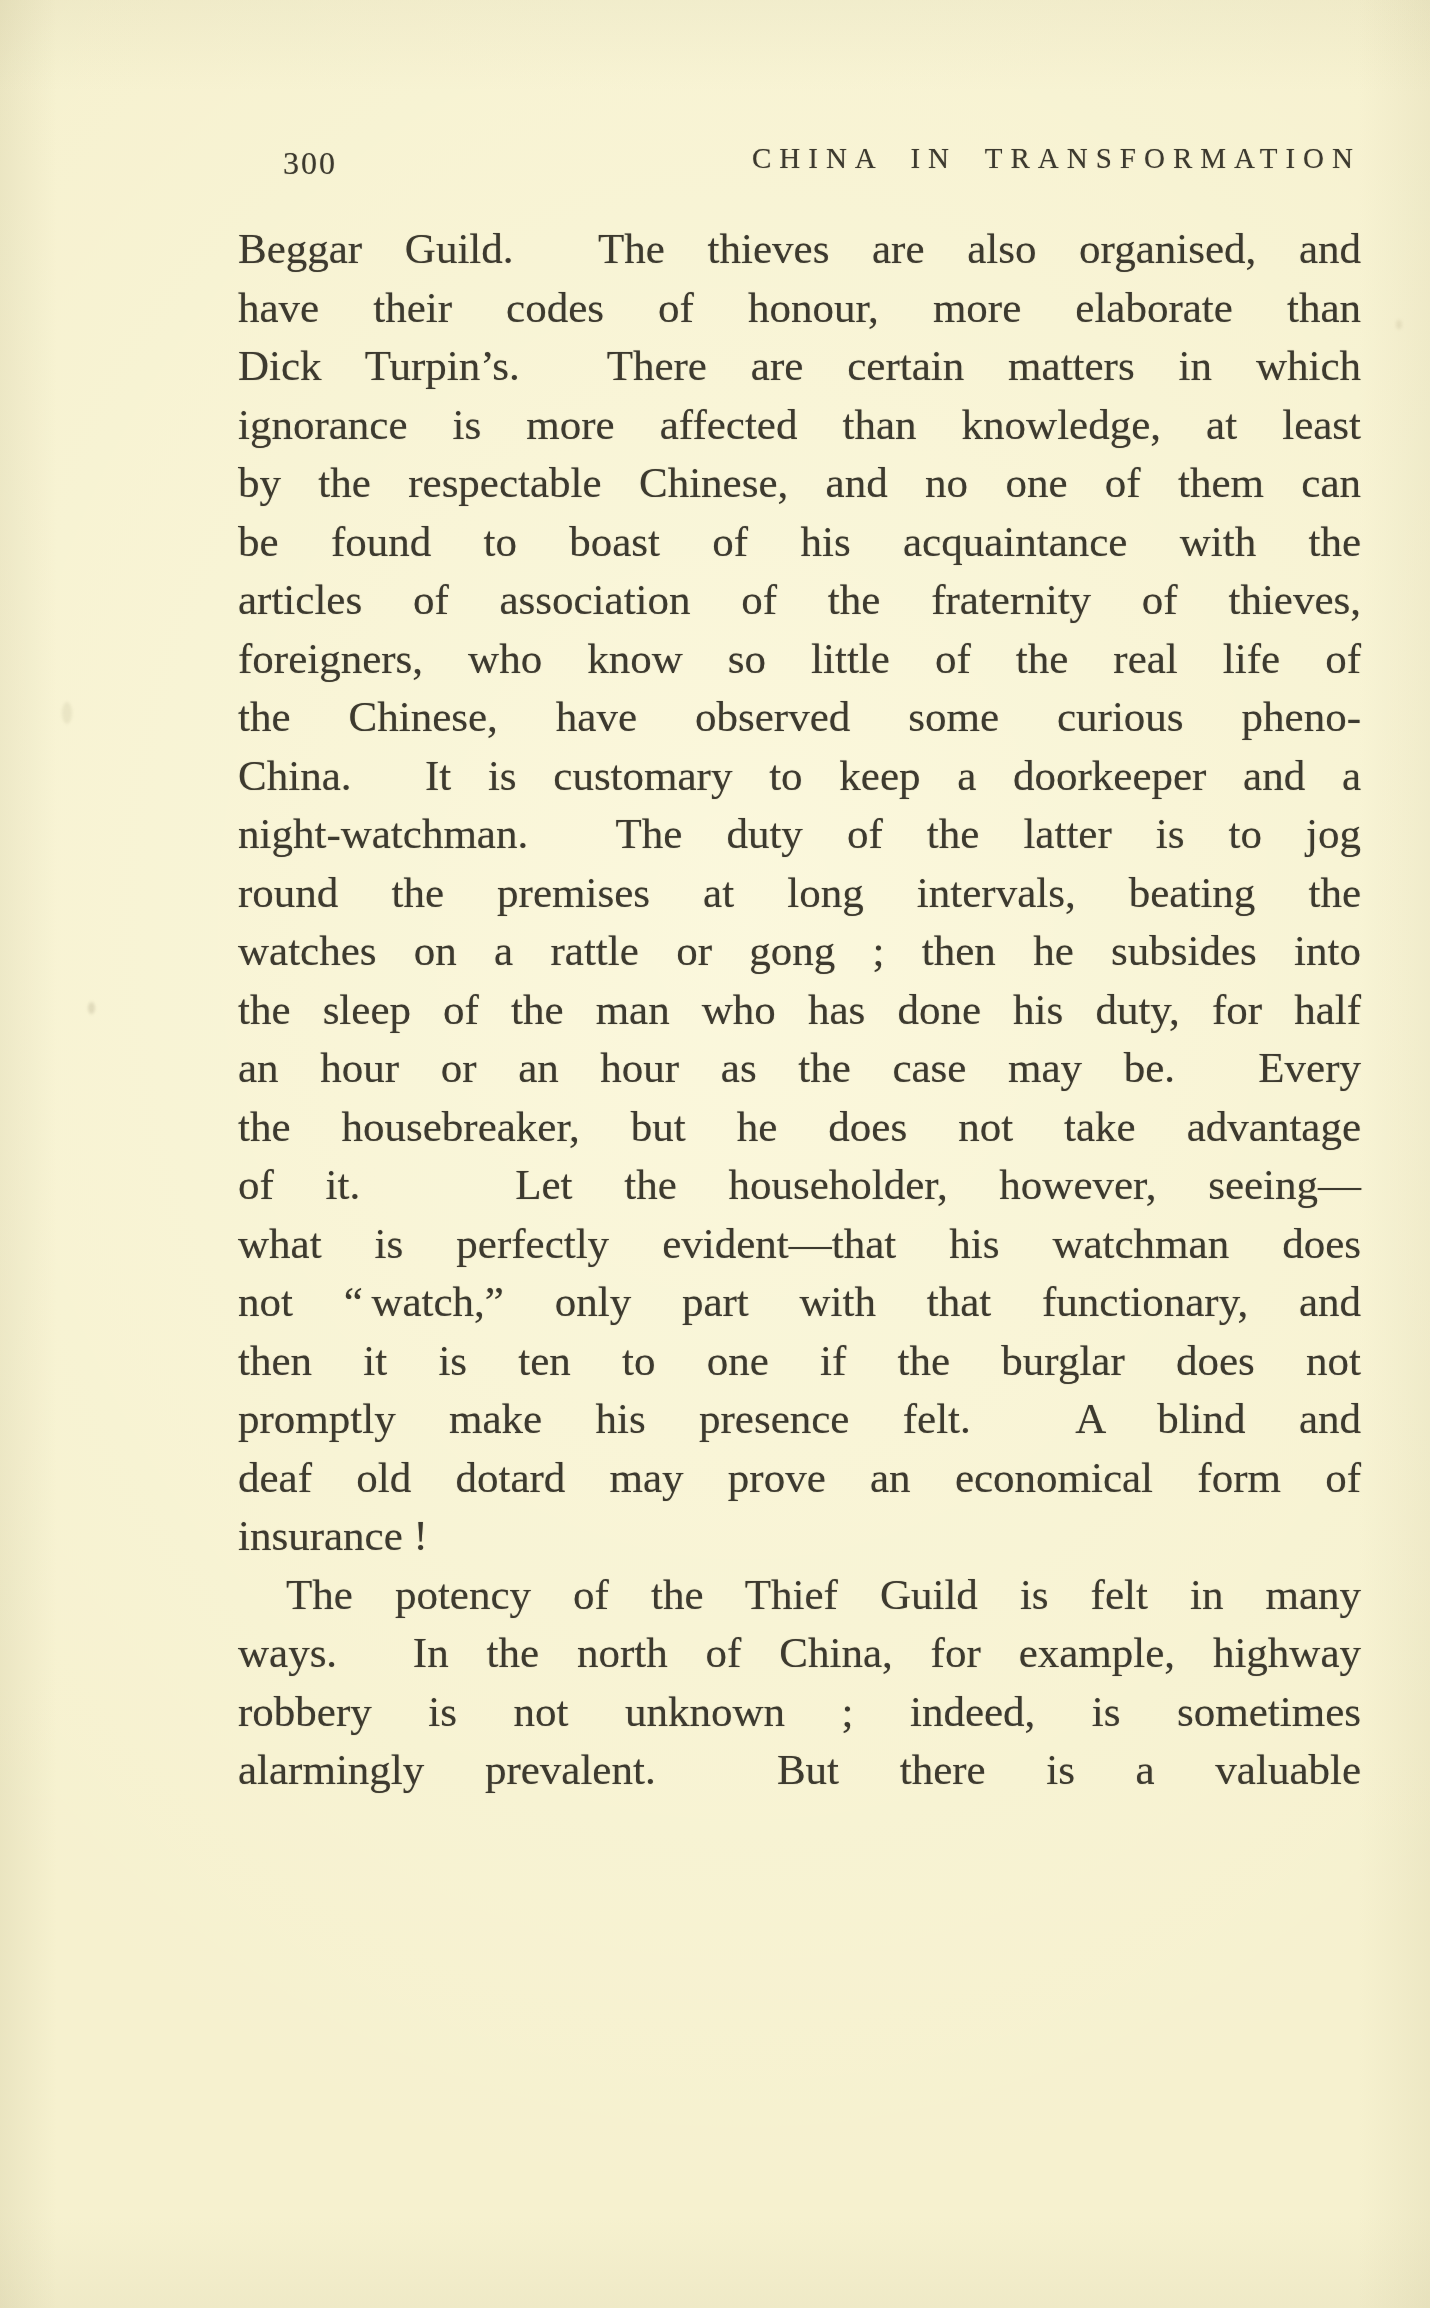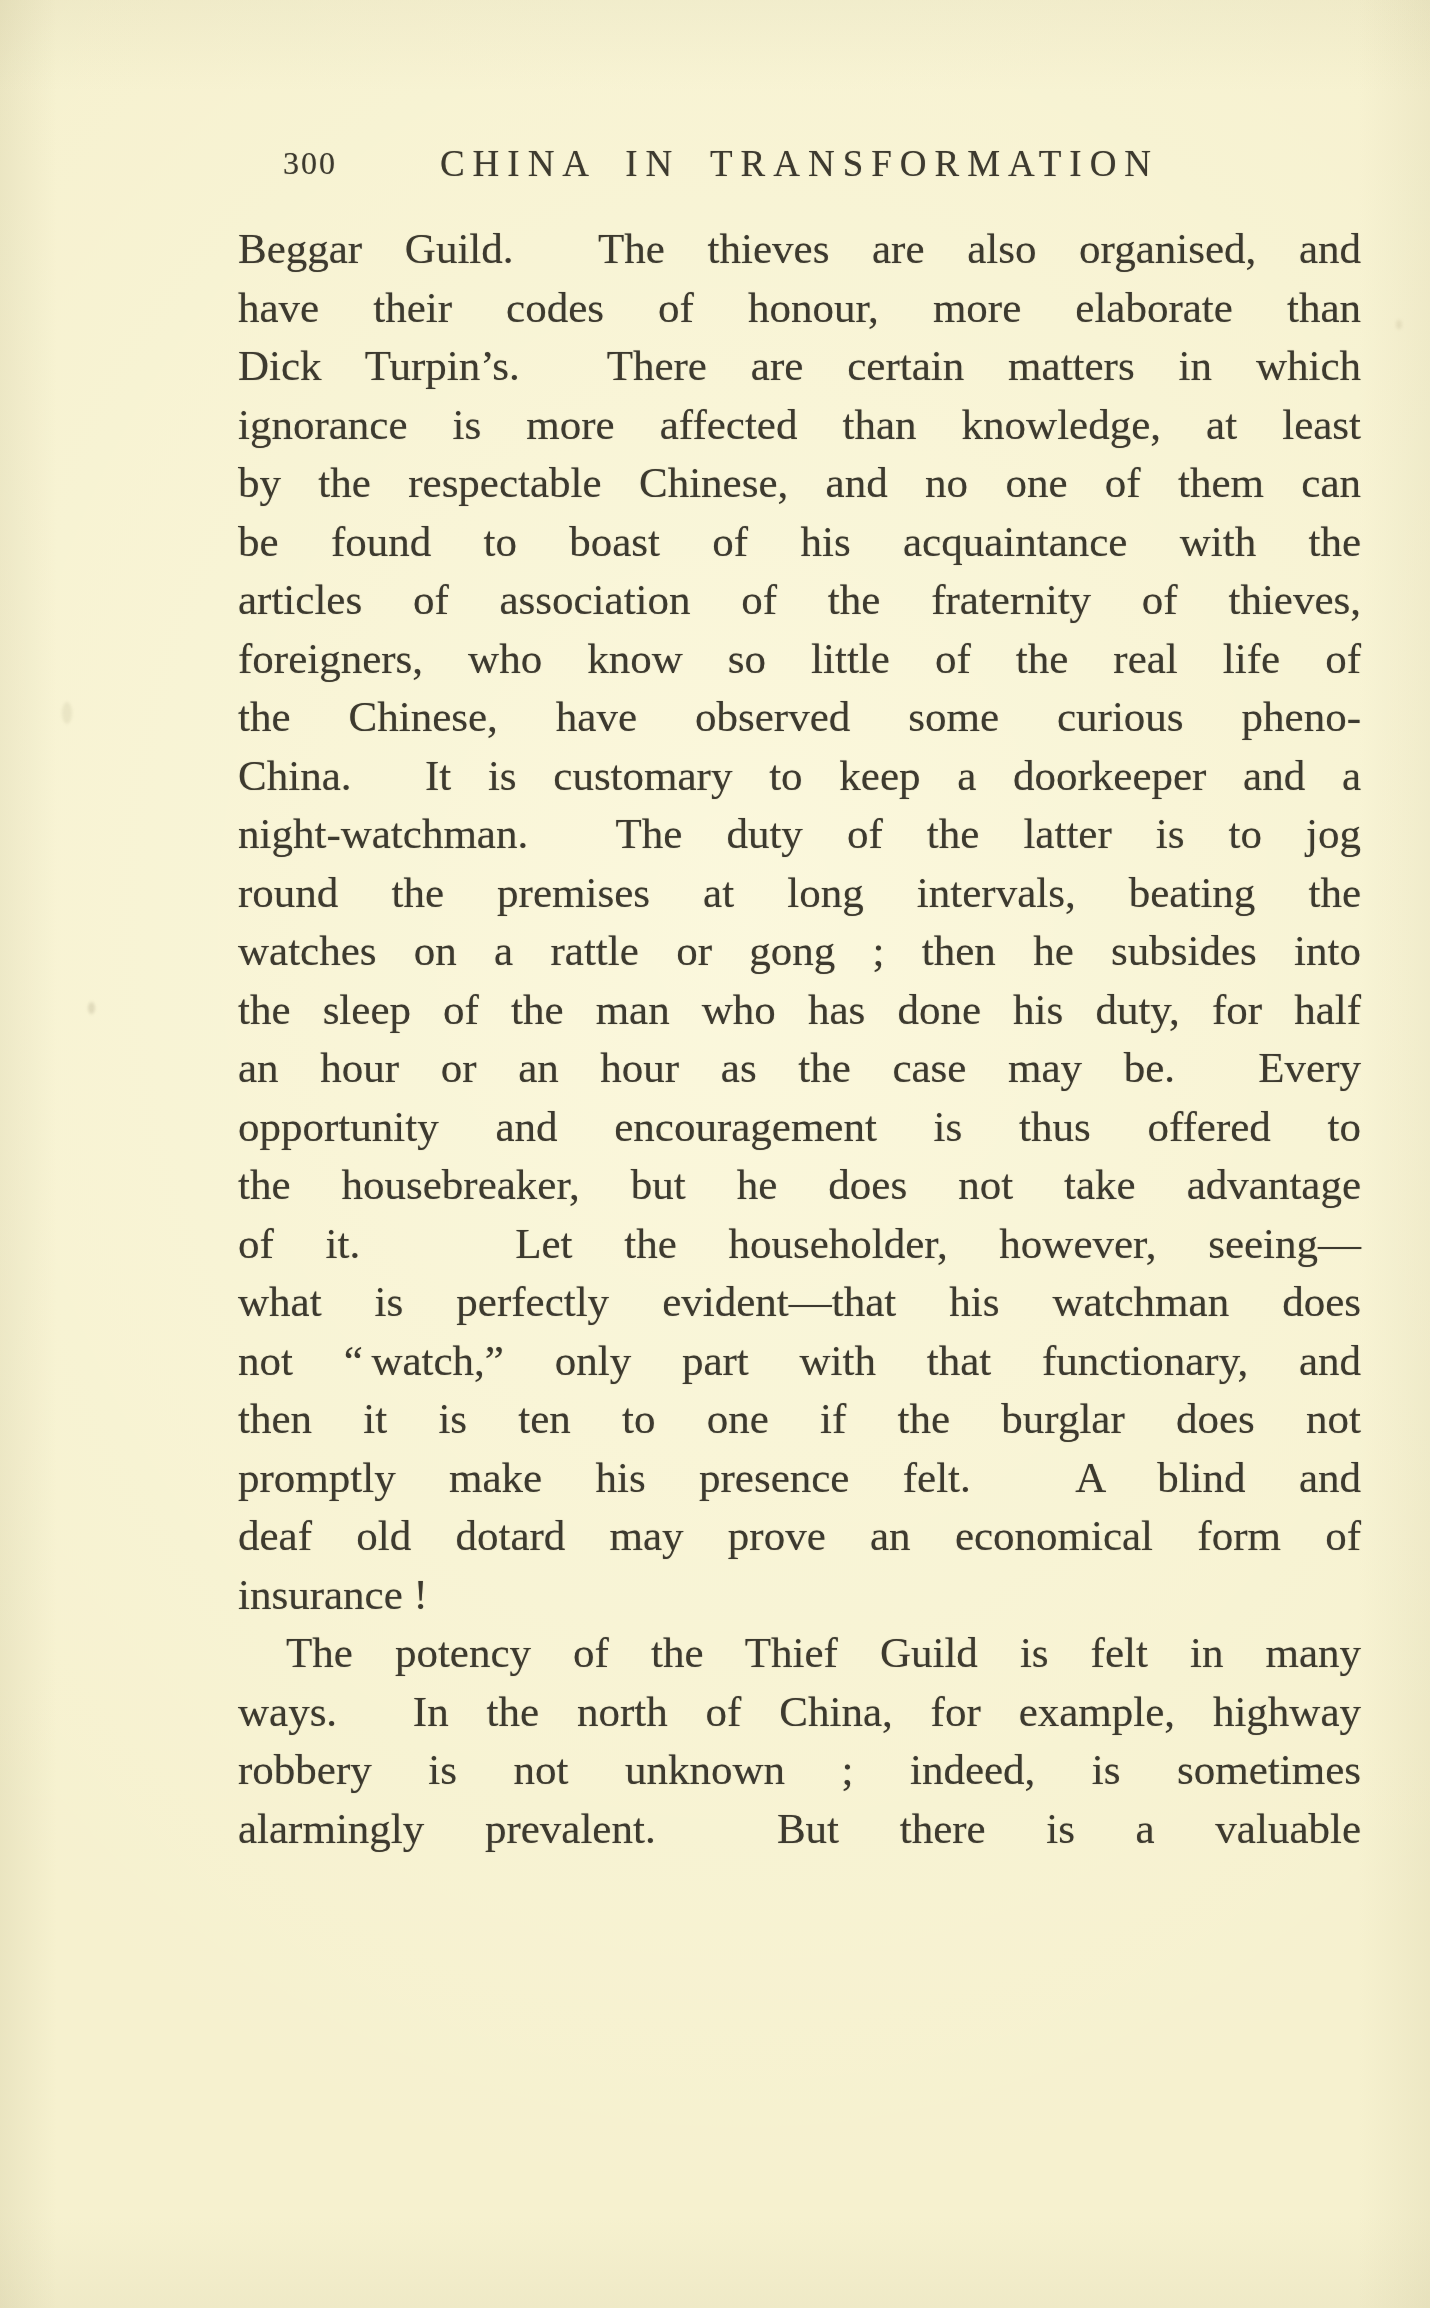--- a/index.html
+++ b/index.html
@@ -22,22 +22,22 @@
   }
   .running-head {
     position: absolute; left: 238px; top: 142px; width: 1123px; height: 42px;
     text-shadow: 0 0 1px rgba(64,60,46,0.45);
   }
   .page-number {
     position: absolute; left: 0; top: 3px;
     font-size: 32px; letter-spacing: 2px; margin-left: 45px;
   }
   .running-title {
-    display: block; text-align: center;
-    font-size: 37px; letter-spacing: 8px; word-spacing: 13px;
+    display: block; text-align: right;
+    font-size: 29px; letter-spacing: 8px; word-spacing: 13px;
   }
   .text-block {
     position: absolute; left: 238px; top: 220px; width: 1123px;
   }
   .line {
     height: 58.5px; line-height: 58.5px;
     font-size: 43px;
     text-align: justify; text-align-last: justify;
     text-justify: inter-word;
     text-shadow: 0 0 1px rgba(64,60,46,0.5);
@@ -71,21 +71,20 @@
       <div class="line">be found to boast of his acquaintance with the</div>
       <div class="line">articles of association of the fraternity of thieves,</div>
       <div class="line">foreigners, who know so little of the real life of</div>
       <div class="line">the Chinese, have observed some curious pheno-</div>
       <div class="line">China.&nbsp; It is customary to keep a doorkeeper and a</div>
       <div class="line">night-watchman.&nbsp; The duty of the latter is to jog</div>
       <div class="line">round the premises at long intervals, beating the</div>
       <div class="line">watches on a rattle or gong&nbsp;; then he subsides into</div>
       <div class="line">the sleep of the man who has done his duty, for half</div>
       <div class="line">an hour or an hour as the case may be.&nbsp; Every</div>
-      <div class="line">opportunity and encouragement is thus offered to</div>
       <div class="line">the housebreaker, but he does not take advantage</div>
       <div class="line">of it.&nbsp;&nbsp; Let the householder, however, seeing—</div>
       <div class="line">what is perfectly evident—that his watchman does</div>
       <div class="line">not “ watch,” only part with that functionary, and</div>
       <div class="line">then it is ten to one if the burglar does not</div>
       <div class="line">promptly make his presence felt.&nbsp; A blind and</div>
       <div class="line">deaf old dotard may prove an economical form of</div>
       <div class="line unjustified">insurance&nbsp;!</div>
       <div class="line indent">The potency of the Thief Guild is felt in many</div>
       <div class="line">ways.&nbsp; In the north of China, for example, highway</div>

